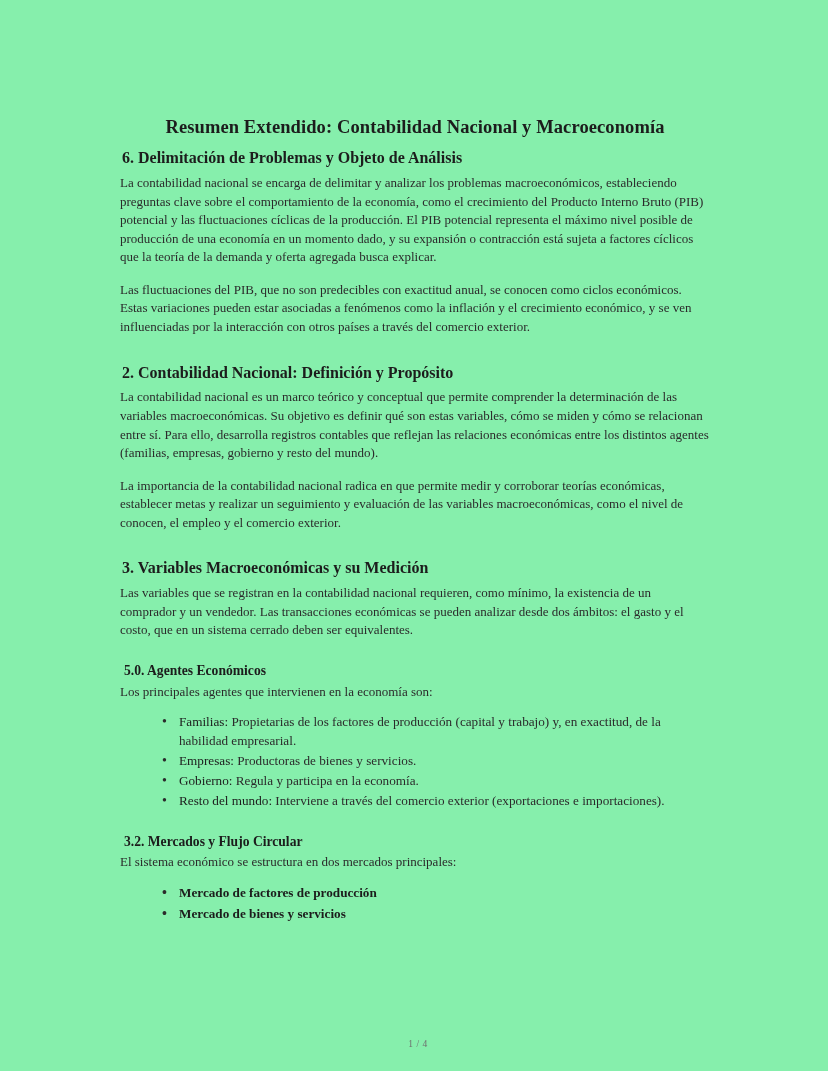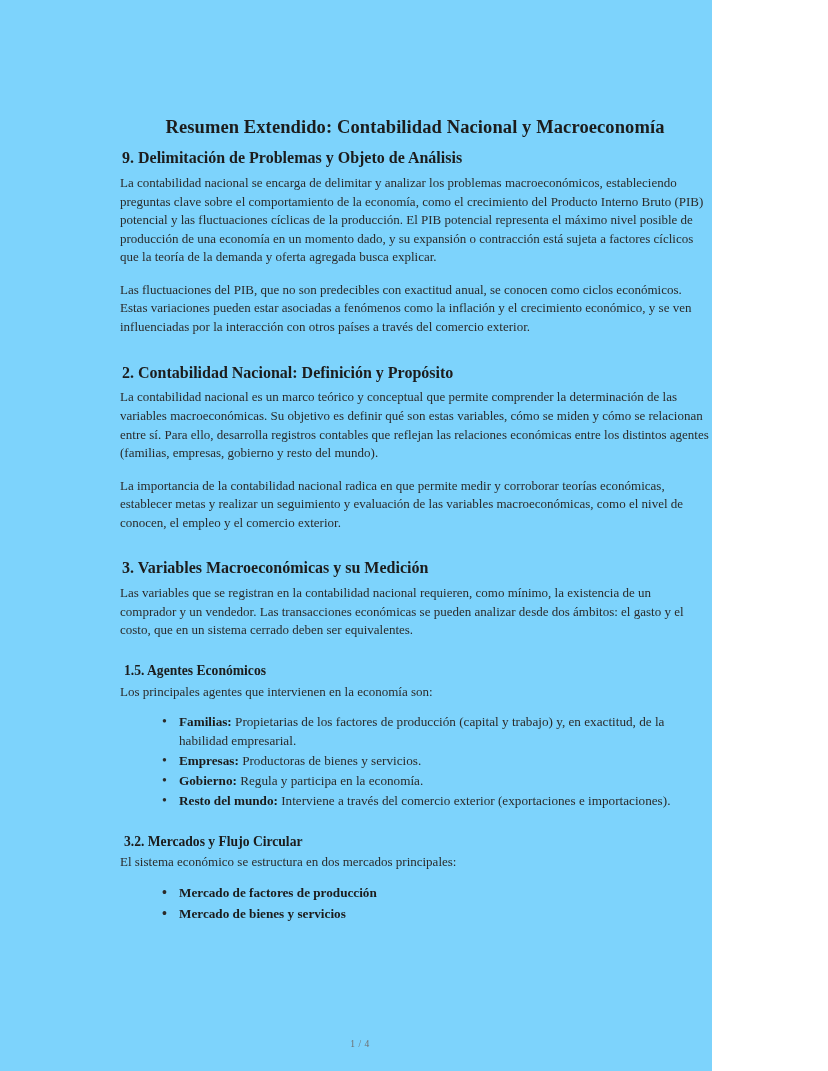--- a/index.html
+++ b/index.html
@@ -2,23 +2,23 @@
 <html><head>
 <meta charset="utf-8">
 <style>
   html, body {
     margin: 0;
     padding: 0;
     background: #ffffff;
   }
   .page {
     position: relative;
-    width: 712px;
+    width: 828px;
     height: 1071px;
-    background: #7dd3fc;
+    background: #86efac;
     overflow: hidden;
     font-family: "Liberation Serif", "DejaVu Serif", serif;
   }
   .content {
     position: absolute;
     left: 120px;
     top: 116px;
     width: 590px;
   }
   .doc-title {
@@ -72,21 +72,21 @@
   }
   ul.bullets li::before {
     content: "\2022";
     position: absolute;
     left: 0;
     top: -1px;
     font-size: 14px;
     color: #2b2b2b;
   }
   ul.bullets li .lead {
-    font-weight: bold;
+    font-weight: normal;
     color: #1c1c1c;
     margin-top: 32px;
   }
   ul.bullets.all-bold li {
     font-weight: bold;
     color: #1c1c1c;
     margin-bottom: 2px;
   }
   .footer {
     position: absolute;
@@ -101,32 +101,32 @@
   }
 </style>
 </head>
 <body>
 
 <div class="page">
   <div class="content">
 
     <h1 class="doc-title">Resumen Extendido: Contabilidad Nacional y Macroeconomía</h1>
 
-    <h2 class="h2">9. Delimitación de Problemas y Objeto de Análisis</h2>
+    <h2 class="h2">6. Delimitación de Problemas y Objeto de Análisis</h2>
     <p class="body">La contabilidad nacional se encarga de delimitar y analizar los problemas macroeconómicos, estableciendo preguntas clave sobre el comportamiento de la economía, como el crecimiento del Producto Interno Bruto (PIB) potencial y las fluctuaciones cíclicas de la producción. El PIB potencial representa el máximo nivel posible de producción de una economía en un momento dado, y su expansión o contracción está sujeta a factores cíclicos que la teoría de la demanda y oferta agregada busca explicar.</p>
     <p class="body">Las fluctuaciones del PIB, que no son predecibles con exactitud anual, se conocen como ciclos económicos. Estas variaciones pueden estar asociadas a fenómenos como la inflación y el crecimiento económico, y se ven influenciadas por la interacción con otros países a través del comercio exterior.</p>
 
     <h2 class="h2 spaced">2. Contabilidad Nacional: Definición y Propósito</h2>
     <p class="body">La contabilidad nacional es un marco teórico y conceptual que permite comprender la determinación de las variables macroeconómicas. Su objetivo es definir qué son estas variables, cómo se miden y cómo se relacionan entre sí. Para ello, desarrolla registros contables que reflejan las relaciones económicas entre los distintos agentes (familias, empresas, gobierno y resto del mundo).</p>
     <p class="body">La importancia de la contabilidad nacional radica en que permite medir y corroborar teorías económicas, establecer metas y realizar un seguimiento y evaluación de las variables macroeconómicas, como el nivel de conocen, el empleo y el comercio exterior.</p>
 
     <h2 class="h2 spaced">3. Variables Macroeconómicas y su Medición</h2>
     <p class="body tight">Las variables que se registran en la contabilidad nacional requieren, como mínimo, la existencia de un comprador y un vendedor. Las transacciones económicas se pueden analizar desde dos ámbitos: el gasto y el costo, que en un sistema cerrado deben ser equivalentes.</p>
 
-    <h3 class="h3">1.5. Agentes Económicos</h3>
+    <h3 class="h3">5.0. Agentes Económicos</h3>
     <p class="body tight">Los principales agentes que intervienen en la economía son:</p>
 
     <ul class="bullets">
       <li>
         <span class="lead">Familias:</span><span> Propietarias de los factores de producción (capital y trabajo) y, en exactitud, de la habilidad empresarial.</span>
       </li>
       <li>
         <span class="lead">Empresas:</span><span> Productoras de bienes y servicios.</span>
       </li>
       <li>

